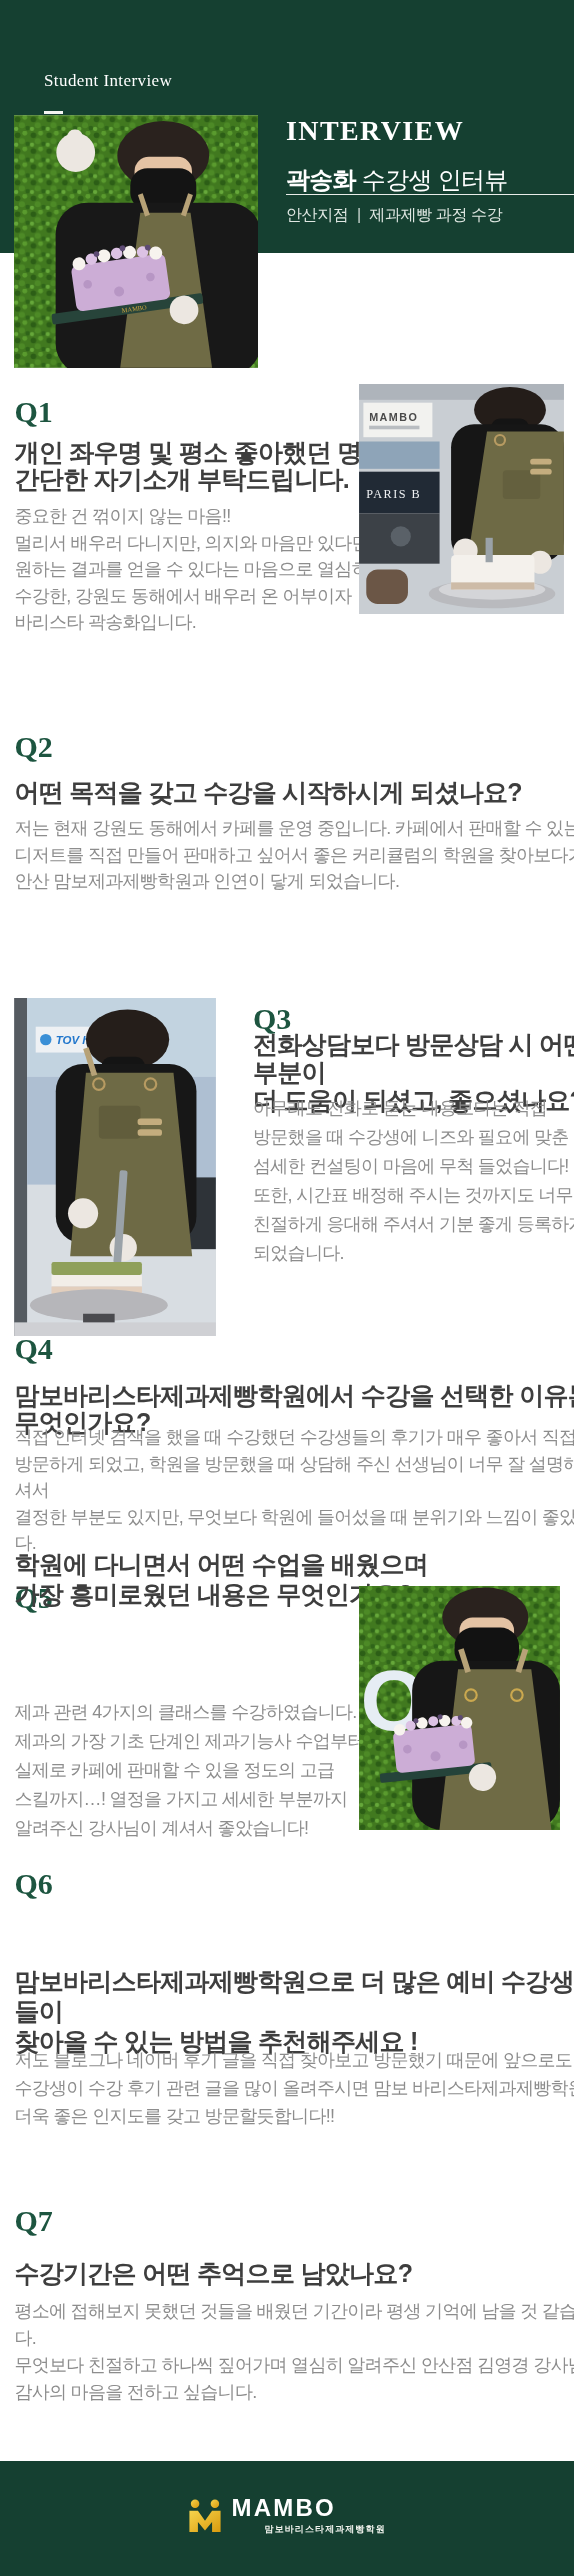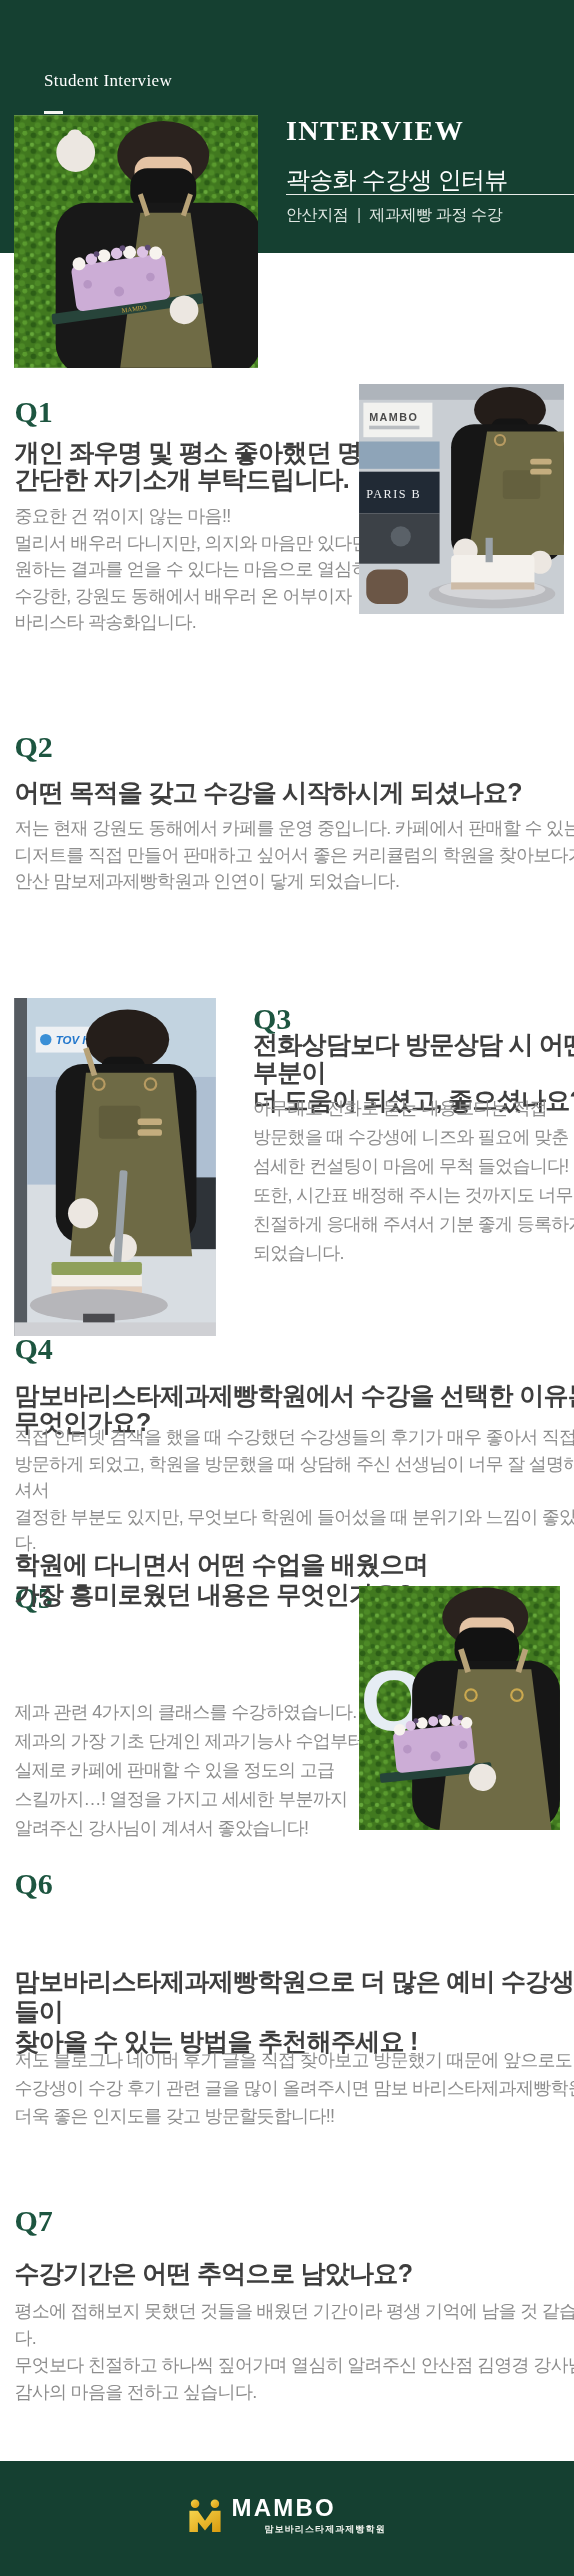--- a/index.html
+++ b/index.html
@@ -7,21 +7,21 @@
         font-family:"Liberation Sans",sans-serif;padding-left:40px;}
 
   
   .header-band{position:absolute;left:0;top:0;width:574px;height:253px;background:#154031;}
   .kicker{position:absolute;left:44px;top:71px;color:#ffffff;
           font-family:"Liberation Serif",serif;font-size:17px;letter-spacing:0.4px;}
   .kicker-dash{position:absolute;left:44px;top:111px;width:19.4px;height:2.9px;background:#f4f4f2;}
   .head-title{position:absolute;left:286px;top:115px;color:#ffffff;
           font-family:"Liberation Serif",serif;font-weight:700;font-size:28px;letter-spacing:1.4px;}
   .head-subtitle{position:absolute;left:286px;top:164px;color:#ffffff;font-size:24px;letter-spacing:-0.7px;white-space:nowrap;}
-  .head-subtitle .name{font-weight:400;}
+  .head-subtitle .name{font-weight:700;}
   .head-rule{position:absolute;left:286px;top:194px;width:288px;height:1.4px;background:#f3f5f2;opacity:.95;}
   .head-meta{position:absolute;left:286px;top:205px;color:#dfe7e2;font-size:16px;letter-spacing:-0.4px;white-space:nowrap;}
   .head-meta .sep{margin:0 8.6px;opacity:.9;}
 
   
   .qlabel{position:absolute;color:#1d5540;font-family:"Liberation Serif",serif;
           font-weight:700;font-size:30px;line-height:1.1;}
   .question{position:absolute;color:#3e3e3e;font-weight:700;font-size:25px;
           letter-spacing:-0.7px;white-space:pre-line;}
   .answer{position:absolute;color:#8d8d8d;font-size:18px;letter-spacing:-0.7px;white-space:pre-line;}

